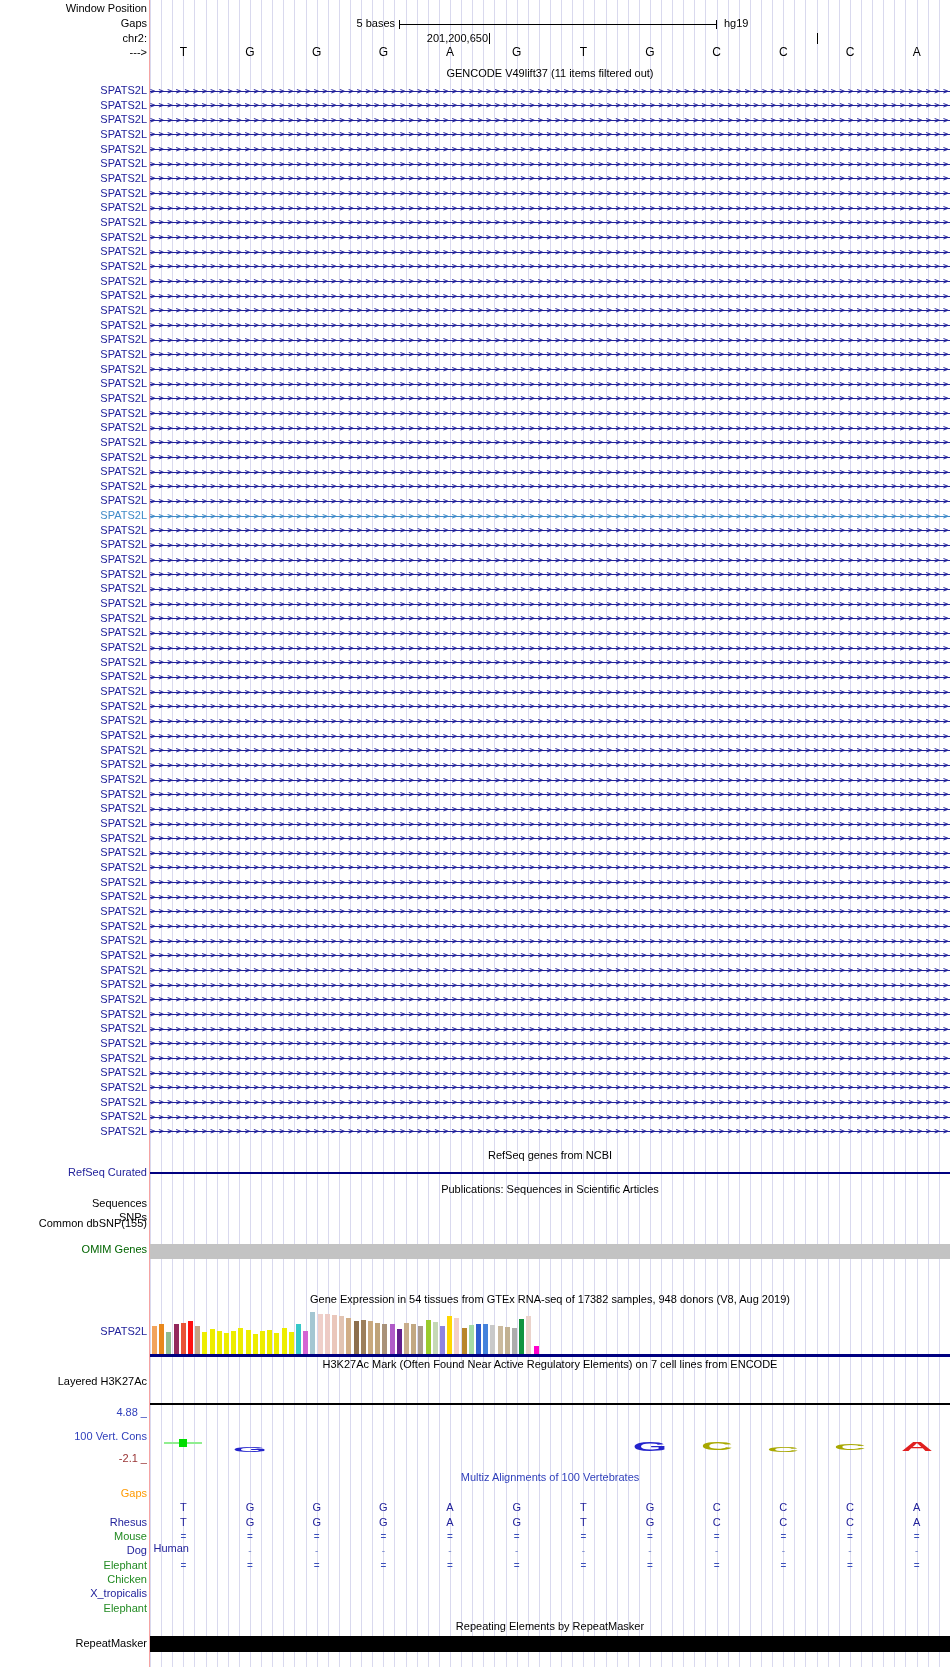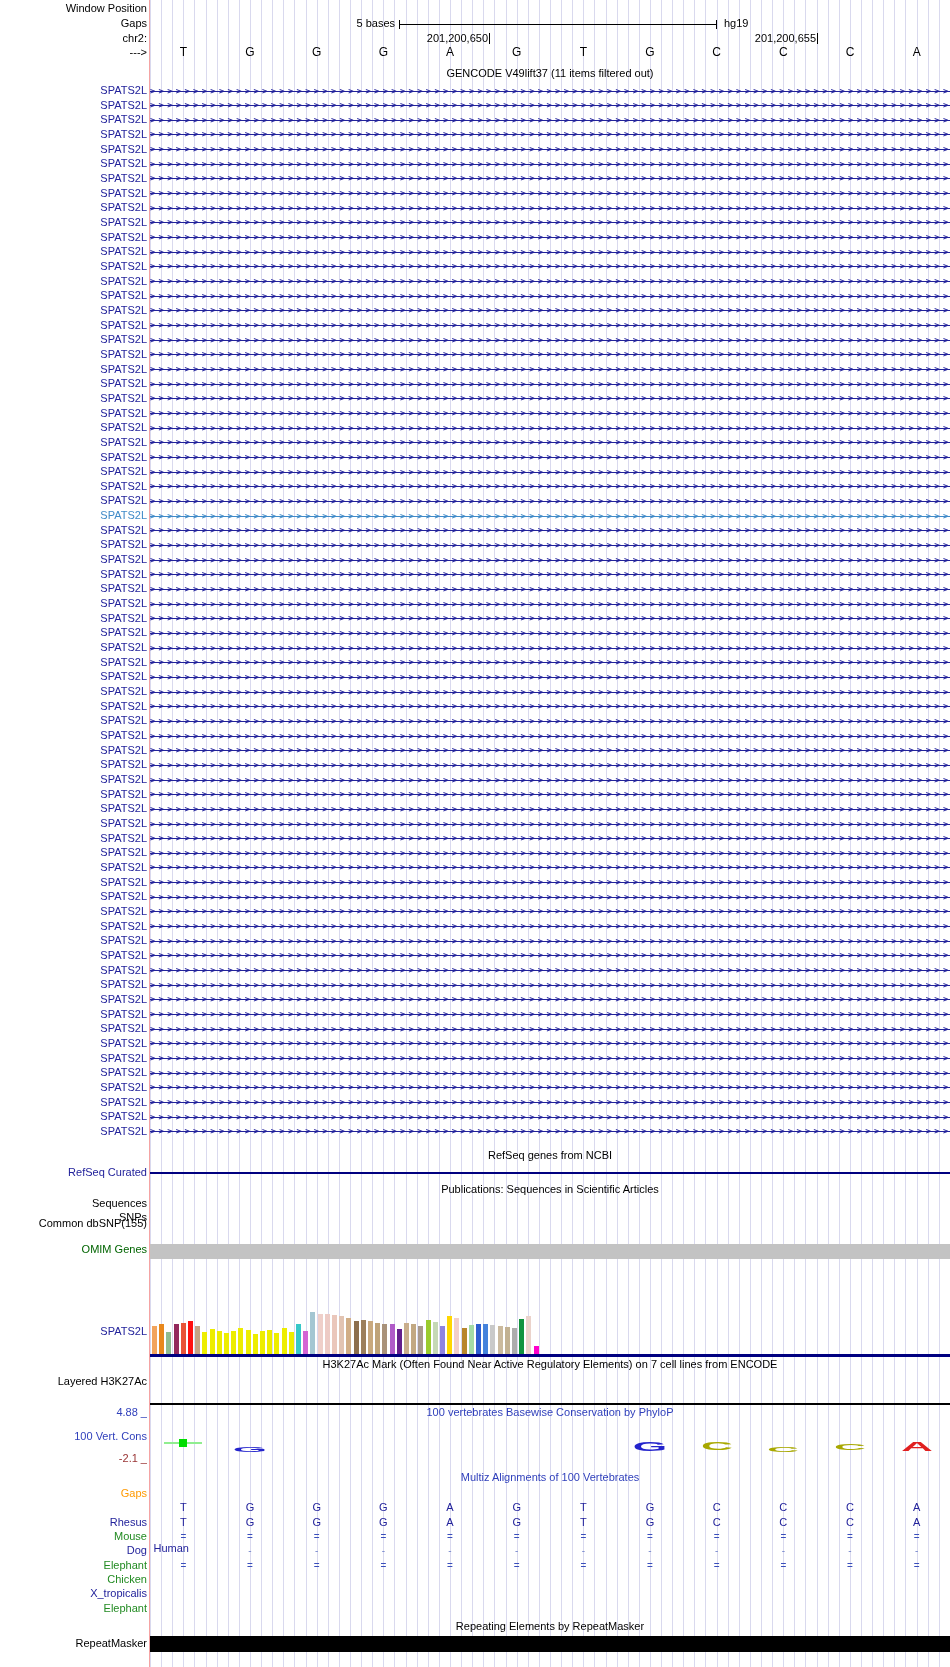--- a/index.html
+++ b/index.html
@@ -34,21 +34,20 @@
   <div class="gutter-label" style="top:17px;">Gaps</div>
   <div class="abs" style="top:17px;left:150px;width:245px;text-align:right;line-height:13px;">5 bases</div>
   <div class="hline" style="top:24px;left:399px;width:318px;height:1.2px;background:#000;"></div>
   <div class="hline" style="top:20px;left:399px;width:1.2px;height:9px;background:#000;"></div>
   <div class="hline" style="top:20px;left:716px;width:1.2px;height:9px;background:#000;"></div>
   <div class="abs" style="top:17px;left:724px;line-height:13px;">hg19</div>
 
   <div class="gutter-label" style="top:32px;">chr2:</div>
   <div class="abs" style="top:32px;left:150px;width:338px;text-align:right;line-height:13px;">201,200,650</div>
   <div class="hline" style="top:33px;left:489px;width:1.2px;height:11px;background:#000;"></div>
-  <div class="abs" style="top:32px;left:150px;width:666px;text-align:right;line-height:13px;">201,200,655</div>
   <div class="hline" style="top:33px;left:817px;width:1.2px;height:11px;background:#000;"></div>
 
   <div class="gutter-label" style="top:46px;">---&gt;</div>
   <div id="bases-row">
       <div class="base-letter" style="left: 150.333px; top: 46px; width: 66px;">T</div>
       <div class="base-letter" style="left: 217px; top: 46px; width: 66px;">G</div>
       <div class="base-letter" style="left: 283.667px; top: 46px; width: 66px;">G</div>
       <div class="base-letter" style="left: 350.333px; top: 46px; width: 66px;">G</div>
       <div class="base-letter" style="left: 417px; top: 46px; width: 66px;">A</div>
       <div class="base-letter" style="left: 483.667px; top: 46px; width: 66px;">G</div>
@@ -214,20 +213,21 @@
 
   <div class="track-title" style="top:1183px;">Publications: Sequences in Scientific Articles</div>
   <div class="gutter-label" style="top:1197px;">Sequences</div>
   <div class="gutter-label" style="top:1211px;">SNPs</div>
 
   <div class="gutter-label" style="top:1243px;color:#006400;">OMIM Genes</div>
   <div class="hline" style="top:1244px;left:150px;width:800px;height:15px;background:#c3c3c3;"></div>
 
   <div class="gutter-label" style="top:1217px;">Common dbSNP(155)</div>
 
+  <div class="track-title" style="top:1293px;">Gene Expression in 54 tissues from GTEx RNA-seq of 17382 samples, 948 donors (V8, Aug 2019)</div>
   <div class="gutter-label" style="top:1325px;color:#22229b;">SPATS2L</div>
   <div id="gtex-bars">
       <div class="gtex-bar" style="left: 152px; top: 1326px; height: 28px; background: rgb(242, 164, 92);"></div>
       <div class="gtex-bar" style="left: 159.2px; top: 1324px; height: 30px; background: rgb(232, 136, 28);"></div>
       <div class="gtex-bar" style="left: 166.4px; top: 1332px; height: 22px; background: rgb(143, 188, 143);"></div>
       <div class="gtex-bar" style="left: 173.6px; top: 1324px; height: 30px; background: rgb(147, 40, 92);"></div>
       <div class="gtex-bar" style="left: 180.8px; top: 1323px; height: 31px; background: rgb(232, 84, 56);"></div>
       <div class="gtex-bar" style="left: 188px; top: 1321px; height: 33px; background: rgb(255, 16, 16);"></div>
       <div class="gtex-bar" style="left: 195.2px; top: 1326px; height: 28px; background: rgb(196, 163, 132);"></div>
       <div class="gtex-bar" style="left: 202.4px; top: 1332px; height: 22px; background: rgb(237, 237, 0);"></div>
@@ -278,21 +278,20 @@
       <div class="gtex-bar" style="left: 526.4px; top: 1316px; height: 38px; background: rgb(235, 211, 203);"></div>
       <div class="gtex-bar" style="left: 533.6px; top: 1346px; height: 8px; background: rgb(255, 0, 204);"></div>
     </div>
   <div class="hline" style="top:1354px;left:150px;width:800px;height:3px;background:#000080;"></div>
 
   <div class="track-title" style="top:1358px;">H3K27Ac Mark (Often Found Near Active Regulatory Elements) on 7 cell lines from ENCODE</div>
   <div class="gutter-label" style="top:1375px;">Layered H3K27Ac</div>
   <div class="hline" style="top:1403px;left:150px;width:800px;height:1.5px;background:#000;"></div>
 
   <div class="gutter-label" style="top:1406px;color:#2f3fbb;">4.88 _</div>
-  <div class="track-title" style="top:1406px;color:#2f3fbb;">100 vertebrates Basewise Conservation by PhyloP</div>
   <div class="gutter-label" style="top:1430px;color:#2f3fbb;">100 Vert. Cons</div>
   <div class="gutter-label" style="top:1452px;color:#993333;">-2.1 _</div>
   <div id="cons-letters">
       <div style="position: absolute; left: 164.333px; top: 1442px; width: 38px; height: 2px; background: rgb(144, 238, 144);"></div>
       <div style="position: absolute; left: 179.333px; top: 1439px; width: 8px; height: 8px; background: rgb(0, 221, 0);"></div>
       <div class="cons-letter" style="left: 237px; top: 1437px; width: 26px; text-align: center; color: rgb(36, 36, 204); transform: scale(1.7, 0.26); transform-origin: center center;">G</div>
       <div class="cons-letter" style="left: 637px; top: 1433px; width: 26px; text-align: center; color: rgb(36, 36, 204); transform: scale(1.7, 0.5); transform-origin: center center;">G</div>
       <div class="cons-letter" style="left: 703.667px; top: 1433px; width: 26px; text-align: center; color: rgb(168, 168, 0); transform: scale(1.7, 0.42); transform-origin: center center;">C</div>
       <div class="cons-letter" style="left: 770.333px; top: 1437px; width: 26px; text-align: center; color: rgb(168, 168, 0); transform: scale(1.7, 0.26); transform-origin: center center;">C</div>
       <div class="cons-letter" style="left: 837px; top: 1434px; width: 26px; text-align: center; color: rgb(168, 168, 0); transform: scale(1.7, 0.38); transform-origin: center center;">C</div>

